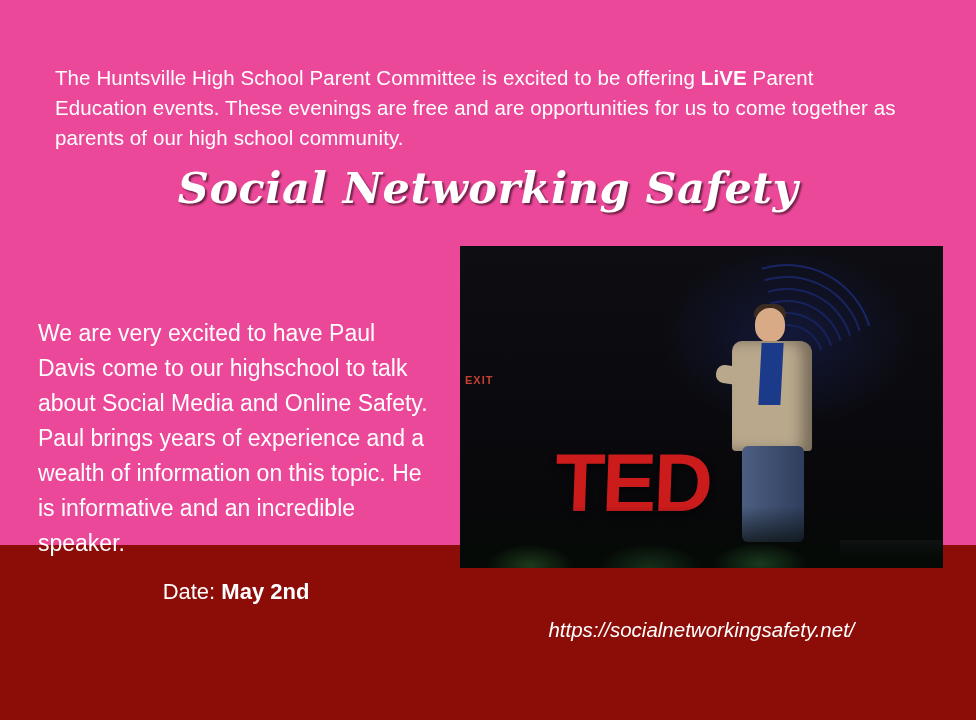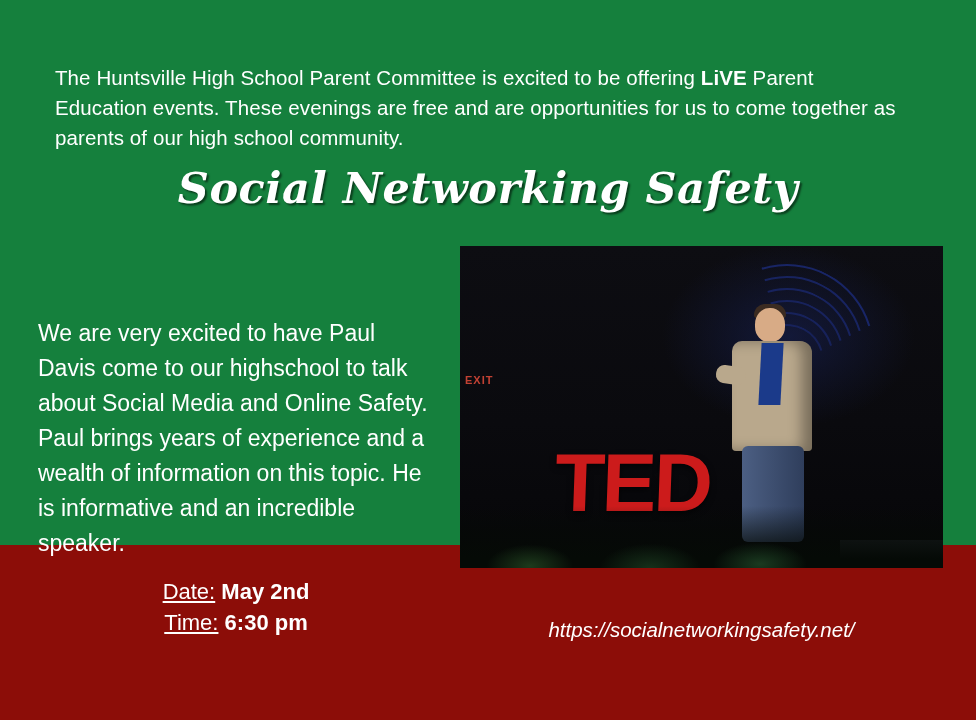--- a/index.html
+++ b/index.html
@@ -12,21 +12,21 @@
     background: #8c0d08;
     font-family: "Liberation Sans", sans-serif;
     color: #ffffff;
     overflow: hidden;
     position: relative;
   }
   .poster {
     position: relative;
     width: 976px;
     height: 545px;
-    background: #15803d;
+    background: #ec4899;
   }
 
   
   .intro {
     position: absolute;
     left: 55px;
     top: 42px;
     width: 845px;
     font-size: 20.5px;
     line-height: 1.47;
@@ -72,21 +72,20 @@
     width: 400px;
     text-align: center;
     font-size: 22px;
     line-height: 1.42;
   }
   .details .row {
     white-space: nowrap;
   }
   .details .label {
     font-weight: normal;
-    text-decoration: underline;
   }
   .details .value {
     font-weight: bold;
   }
 
   
   .photo {
     position: absolute;
     left: 460px;
     top: 246px;
@@ -248,24 +247,20 @@
   <p class="intro"><span>The Huntsville High School Parent Committee is excited to be offering </span><b>LiVE</b><span> Parent Education events. These evenings are free and are opportunities for us to come together as parents of our high school community.</span></p>
 
   <div class="title">Social Networking Safety</div>
 
   <p class="description">We are very excited to have Paul Davis come to our highschool to talk about Social Media and Online Safety. Paul brings years of experience and a wealth of information on this topic. He is informative and an incredible speaker.</p>
 
   <div class="details">
     <div class="row">
       <span class="label">Date:</span>
       <span class="value">May 2nd</span>
-    </div>
-    <div class="row">
-      <span class="label">Time:</span>
-      <span class="value">6:30 pm</span>
     </div>
   </div>
 
   <div class="photo">
     <div class="backdrop"></div>
     <div class="arcs">
       <span></span>
         <span></span>
         <span></span>
         <span></span>

